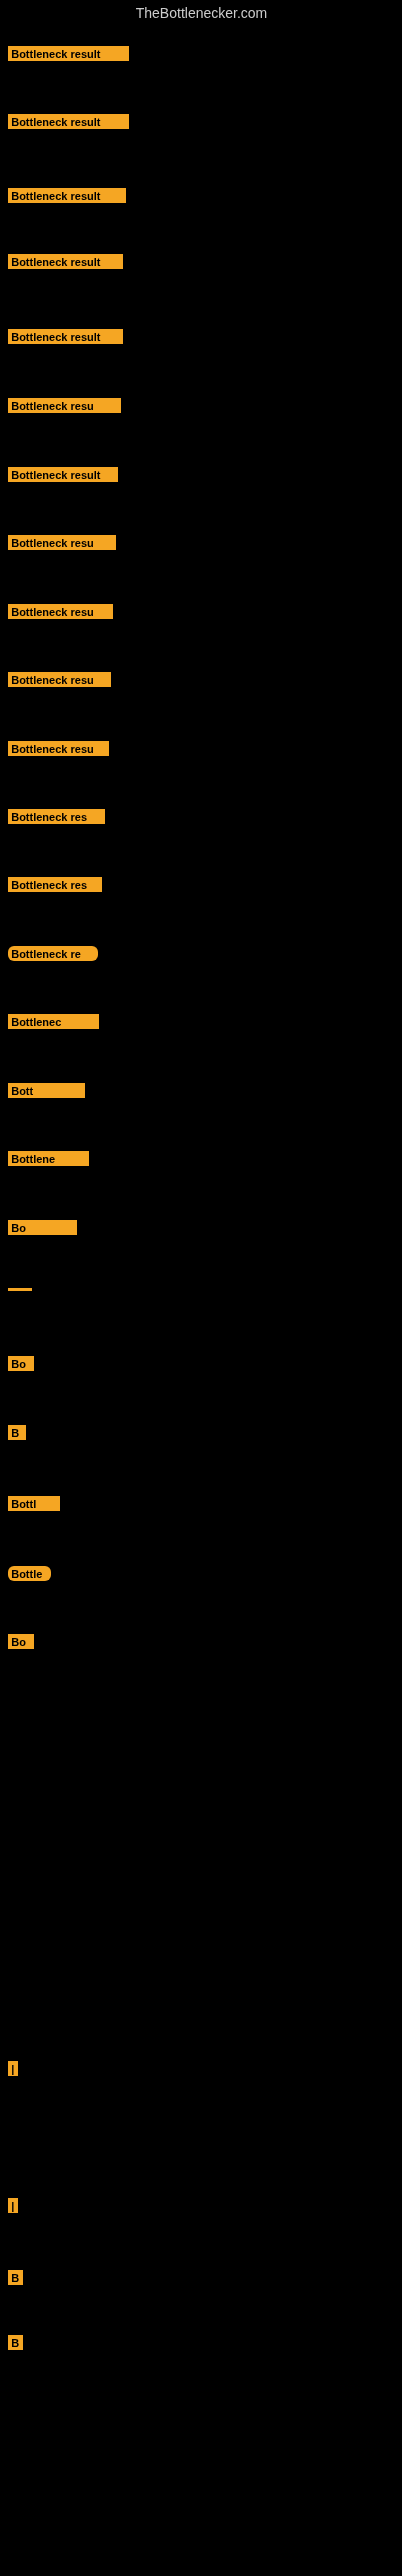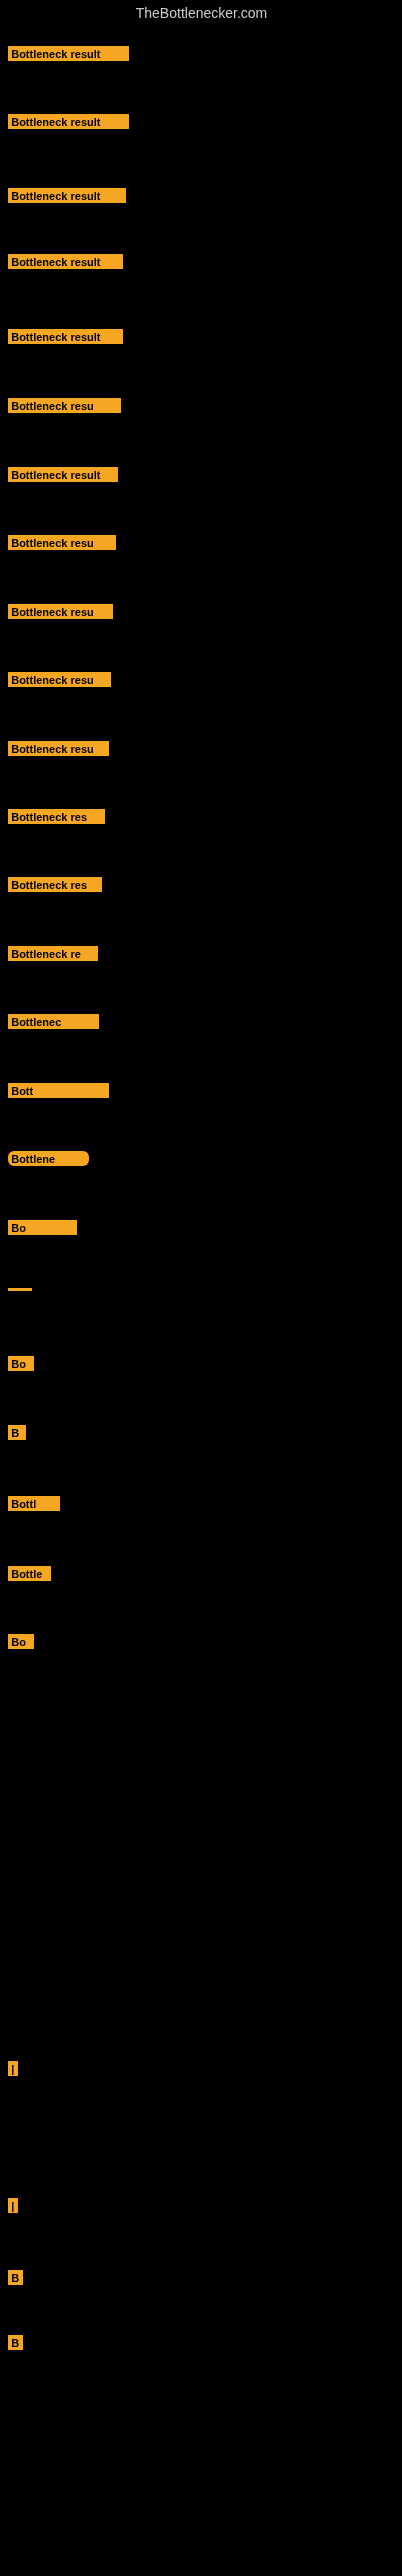--- a/index.html
+++ b/index.html
@@ -42,28 +42,28 @@
 <div class="badge" style="top: 254px; width: 115px;">Bottleneck result</div>
 <div class="badge" style="top: 329px; width: 115px;">Bottleneck result</div>
 <div class="badge" style="top: 398px; width: 113px;">Bottleneck resu</div>
 <div class="badge" style="top: 467px; width: 110px;">Bottleneck result</div>
 <div class="badge" style="top: 535px; width: 108px;">Bottleneck resu</div>
 <div class="badge" style="top: 604px; width: 105px;">Bottleneck resu</div>
 <div class="badge" style="top: 672px; width: 103px;">Bottleneck resu</div>
 <div class="badge" style="top: 741px; width: 101px;">Bottleneck resu</div>
 <div class="badge" style="top: 809px; width: 97px;">Bottleneck res</div>
 <div class="badge" style="top: 877px; width: 94px;">Bottleneck res</div>
-<div class="badge" style="top: 946px; width: 90px;">Bottleneck re</div>
+<div class="badge" style="top: 946px; width: 90px; border-radius: 6px;">Bottleneck re</div>
 <div class="badge" style="top: 1014px; width: 91px;">Bottlenec</div>
-<div class="badge" style="top: 1083px; width: 101px;">Bott</div>
-<div class="badge" style="top: 1151px; width: 81px; border-radius: 6px;">Bottlene</div>
+<div class="badge" style="top: 1083px; width: 77px;">Bott</div>
+<div class="badge" style="top: 1151px; width: 81px;">Bottlene</div>
 <div class="badge" style="top: 1220px; width: 69px;">Bo</div>
 <div class="badge" style="top: 1288px; width: 24px;"></div>
 <div class="badge" style="top: 1356px; width: 26px;">Bo</div>
 <div class="badge" style="top: 1425px; width: 17.7px;">B</div>
 <div class="badge" style="top: 1496px; width: 52px;">Bottl</div>
-<div class="badge" style="top: 1566px; width: 43px;">Bottle</div>
+<div class="badge" style="top: 1566px; width: 43px; border-radius: 6px;">Bottle</div>
 <div class="badge" style="top: 1634px; width: 26px;">Bo</div>
 <div class="badge" style="top: 2061px; width: 9.7px;">|</div>
 <div class="badge" style="top: 2198px; width: 9.7px;">|</div>
 <div class="badge" style="top: 2270px; width: 14.5px;">B</div>
 <div class="badge" style="top: 2335px; width: 14.5px;">B</div>
 
 
 </body></html>

